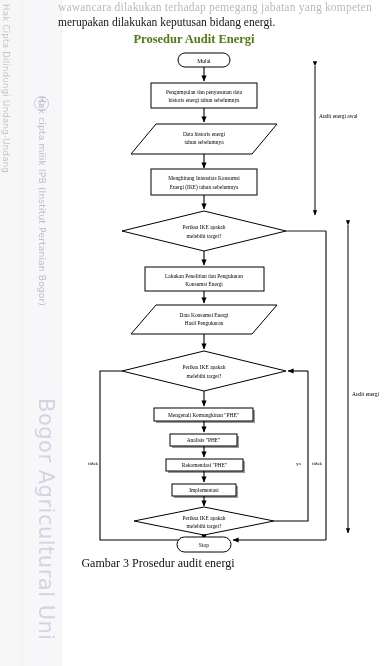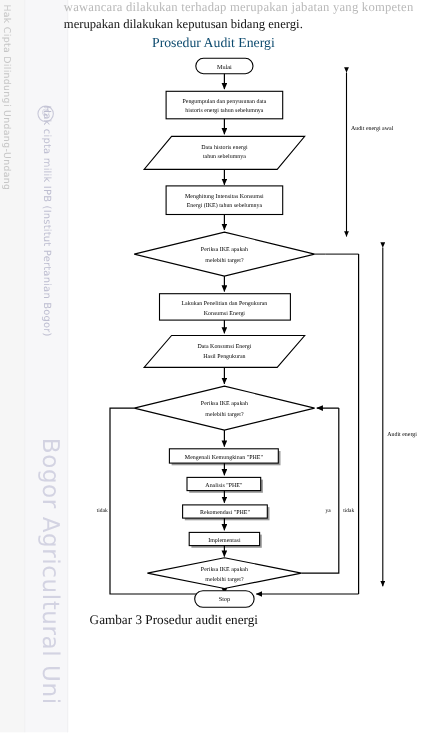--- a/index.html
+++ b/index.html
@@ -59,21 +59,21 @@
     position:absolute;left:58px;top:0px;width:322px;z-index:2;
     font-size:11.5px;line-height:15px;color:#1a1a1a;
     text-align:justify;
   }
   .para .l1{display:block;color:#b9b9b9;letter-spacing:.2px;}
   .para .l2{display:block;color:#141414;}
 
   
   .fig-title{
     position:absolute;left:0;top:32px;width:388px;text-align:center;z-index:3;
-    font-size:12.5px;font-weight:normal;color:#0c4a6e;
+    font-size:12.5px;font-weight:bold;color:#4d7c0f;
     font-family:"Liberation Serif", serif;
   }
   .caption{
     position:absolute;left:0;top:556px;width:316px;text-align:center;z-index:3;
     font-size:12px;color:#111;
   }
 
   svg.flow{position:absolute;left:0;top:0;width:388px;height:666px;z-index:2;}
   svg.flow text{font-family:"Liberation Serif", serif;fill:#000;}
   .nd{fill:#ffffff;stroke:#000000;stroke-width:1;}
@@ -97,21 +97,21 @@
 
   <div class="wm-vert wm-small">Hak Cipta Dilindungi Undang-Undang</div>
 
   <div class="wm-copy">©</div>
 
   <div class="wm-vert wm-mid">Hak cipta milik IPB (Institut Pertanian Bogor)</div>
 
   <div class="wm-vert wm-big">Bogor Agricultural Uni</div>
 
   <div class="para">
-    <span class="l1">wawancara  dilakukan  terhadap  merupakan  jabatan  yang  kompeten</span>
+    <span class="l1">wawancara  dilakukan  terhadap  pemegang  jabatan  yang  kompeten</span>
     <span class="l2">merupakan dilakukan keputusan bidang energi.</span>
   </div>
 
   <div class="fig-title">Prosedur Audit Energi</div>
 
   <svg class="flow" viewBox="0 0 388 666">
     <defs>
       <marker id="ah" markerWidth="7" markerHeight="7" refX="5.6" refY="2.6" orient="auto" markerUnits="userSpaceOnUse">
         <path d="M0,0 L6,2.6 L0,5.2 z" fill="#000"></path>
       </marker>

